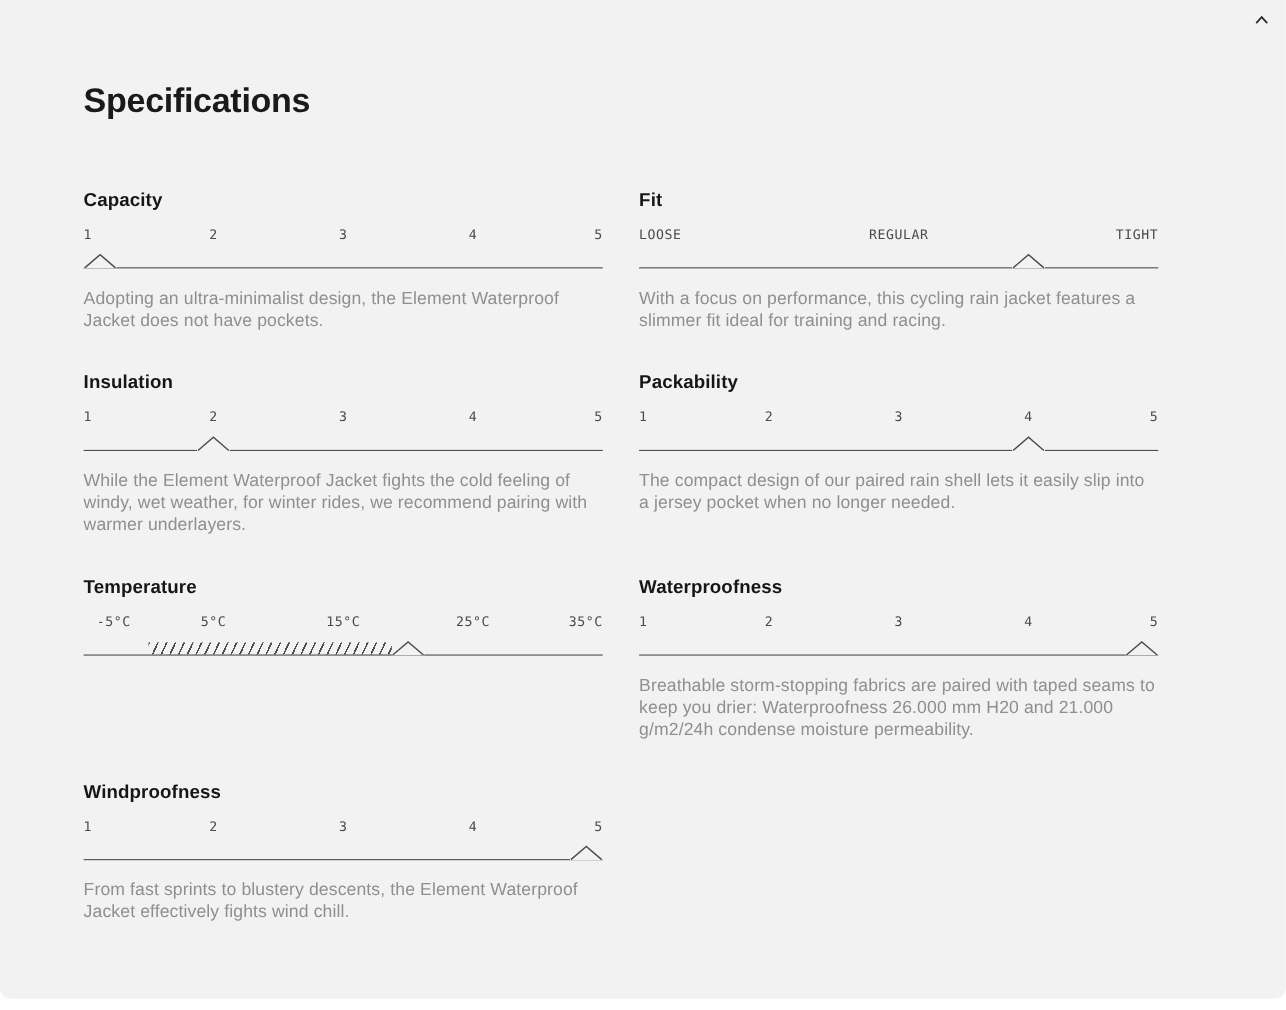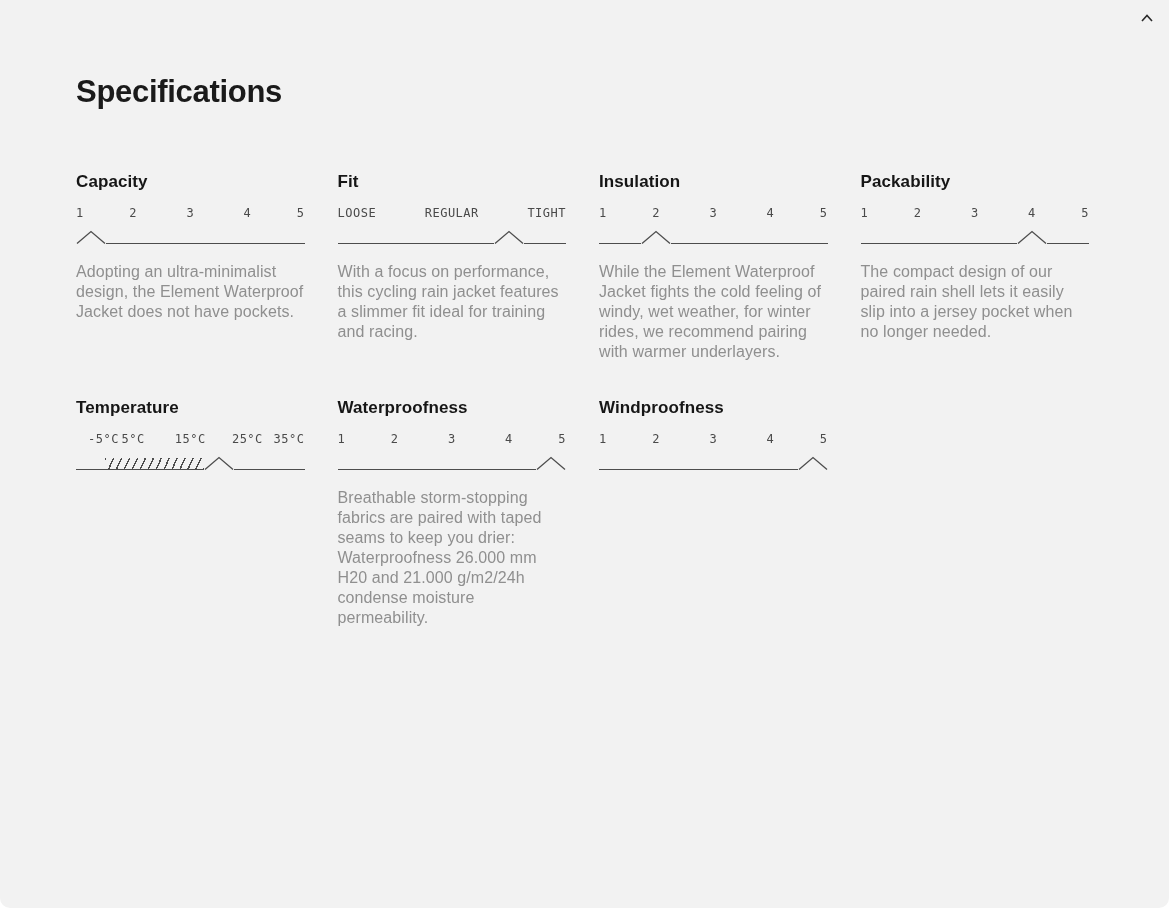--- a/index.html
+++ b/index.html
@@ -7,38 +7,38 @@
   body {
     width: 1169px; height: 918px;
     font-family: "Liberation Sans", sans-serif;
     -webkit-font-smoothing: antialiased;
   }
   .panel {
     position: relative;
     width: 1169px; height: 908px;
     background: #f2f2f2;
     border-radius: 0 0 10px 10px;
-    padding: 72px 80px 0 76px;
+    padding: 72px 116px 0 76px;
     overflow: hidden;
   }
   .collapse-btn {
     position: absolute; top: 6px; right: 10px;
     width: 24px; height: 24px;
     background: none; border: none; padding: 0;
     cursor: pointer; display: flex; align-items: center; justify-content: center;
   }
   h1.page-title {
     margin: 0;
     font-size: 31px; line-height: 40px;
     font-weight: 700; color: #1a1a1a;
     letter-spacing: -0.3px;
   }
   .specs-grid {
     display: grid;
-    grid-template-columns: 1fr 1fr 1fr 1fr;
+    grid-template-columns: 1fr 1fr;
     column-gap: 33px;
     row-gap: 36px;
     margin-top: 60px;
   }
   .spec { min-width: 0; }
   .spec-label {
     margin: 0 0 14px 0;
     font-size: 17px; line-height: 20px;
     font-weight: 700; color: #161616;
     letter-spacing: 0.1px;
@@ -200,16 +200,17 @@
           <span class="tick" style="left: 50%; transform: translateX(-50%);">3</span>
           <span class="tick" style="left: 75%; transform: translateX(-50%);">4</span>
           <span class="tick" style="right: 0px;">5</span>
         </div>
         <div class="track">
           <span class="caret" style="left: clamp(0px, 100% - 15px, 100% - 30px);"><svg width="30" height="14" viewBox="0 0 30 14">
               <rect x="0" y="0" width="30" height="14" fill="#f2f2f2"></rect>
               <polyline points="1,13.5 15,1.5 29,13.5" fill="none" stroke="#4d4d4d" stroke-width="1.3"></polyline>
             </svg></span>
         </div>
+        <p class="desc">From fast sprints to blustery descents, the Element Waterproof Jacket effectively fights wind chill.</p>
       </section>
     </div>
 
 </div>
 
 </body></html>

